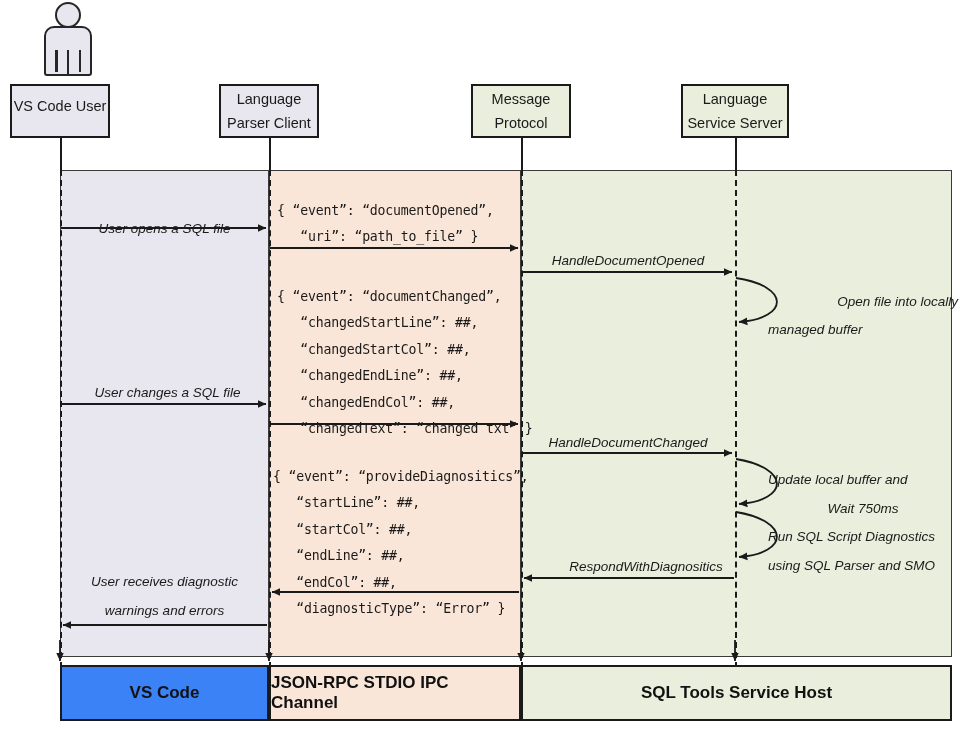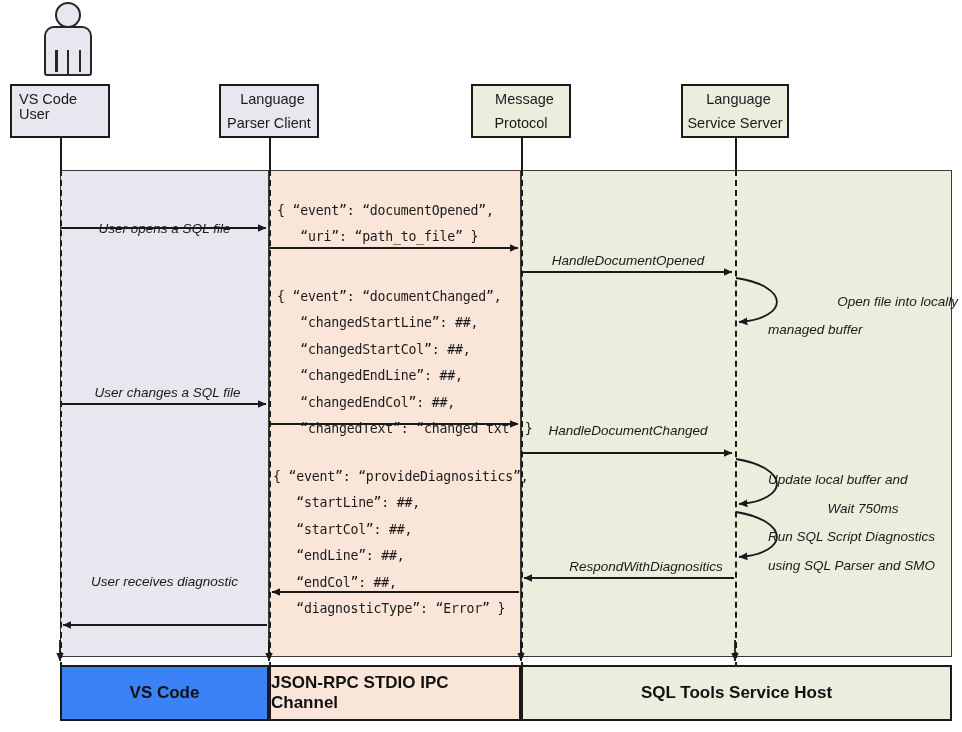--- a/index.html
+++ b/index.html
@@ -48,21 +48,21 @@
   .pbox {
     border: 2.2px solid #1a1a1a;
     display: flex;
     flex-direction: column;
     align-items: center;
     justify-content: center;
     font-size: 14.5px;
     color: #1a1a1a;
     line-height: 1.0;
   }
-  .pbox .l1 { margin-bottom: 9px; margin-left: 7px; }
+  .pbox .l1 { margin-bottom: 9px; }
   .pbox.lav { background: #e8e6ee; }
   .pbox.grn { background: #e9eedd; }
 
   
   .lane {
     border: 1.6px solid #3a3a3a;
   }
   .lane.lav { background: #e8e6ee; }
   .lane.peach { background: #fae6d8; }
   .lane.grn { background: #e9eedd; }
@@ -175,24 +175,25 @@
   <div class="abs lifeline" style="left:521px; top:170px; height:498px;"></div>
 
   <div class="abs lifeline-solid" style="left:735px; top:138px; height:32px;"></div>
   <div class="abs lifeline" style="left:735px; top:170px; height:498px;"></div>
 
   <div class="abs msg" style="left:60px; top:202px; width:209px;margin-top:20px;">User opens a SQL file</div>
 
   <div class="abs msg" style="left:60px; top:386px; width:215px;">User changes a SQL file</div>
 
   <div class="abs msg" style="left:60px; top:575px; width:209px;">User receives diagnostic</div>
+  <div class="abs msg" style="left:60px; top:604px; width:209px;">warnings and errors</div>
 
   <div class="abs msg" style="left:521px; top:254px; width:214px;">HandleDocumentOpened</div>
 
-  <div class="abs msg" style="left:521px; top:424px; width:214px;">HandleDocumentChanged</div>
+  <div class="abs msg" style="left:521px; top:436px; width:214px;">HandleDocumentChanged</div>
 
   <div class="abs msg" style="left:521px; top:560px; width:214px;padding-left:36px;">RespondWithDiagnositics</div>
 
   <div class="abs code" style="left:277px; top:198px;">{ “event”: “documentOpened”,
    “uri”: “path_to_file” }</div>
 
   <div class="abs code" style="left:277px; top:284px;">{ “event”: “documentChanged”,
    “changedStartLine”: ##,
    “changedStartCol”: ##,
    “changedEndLine”: ##,

